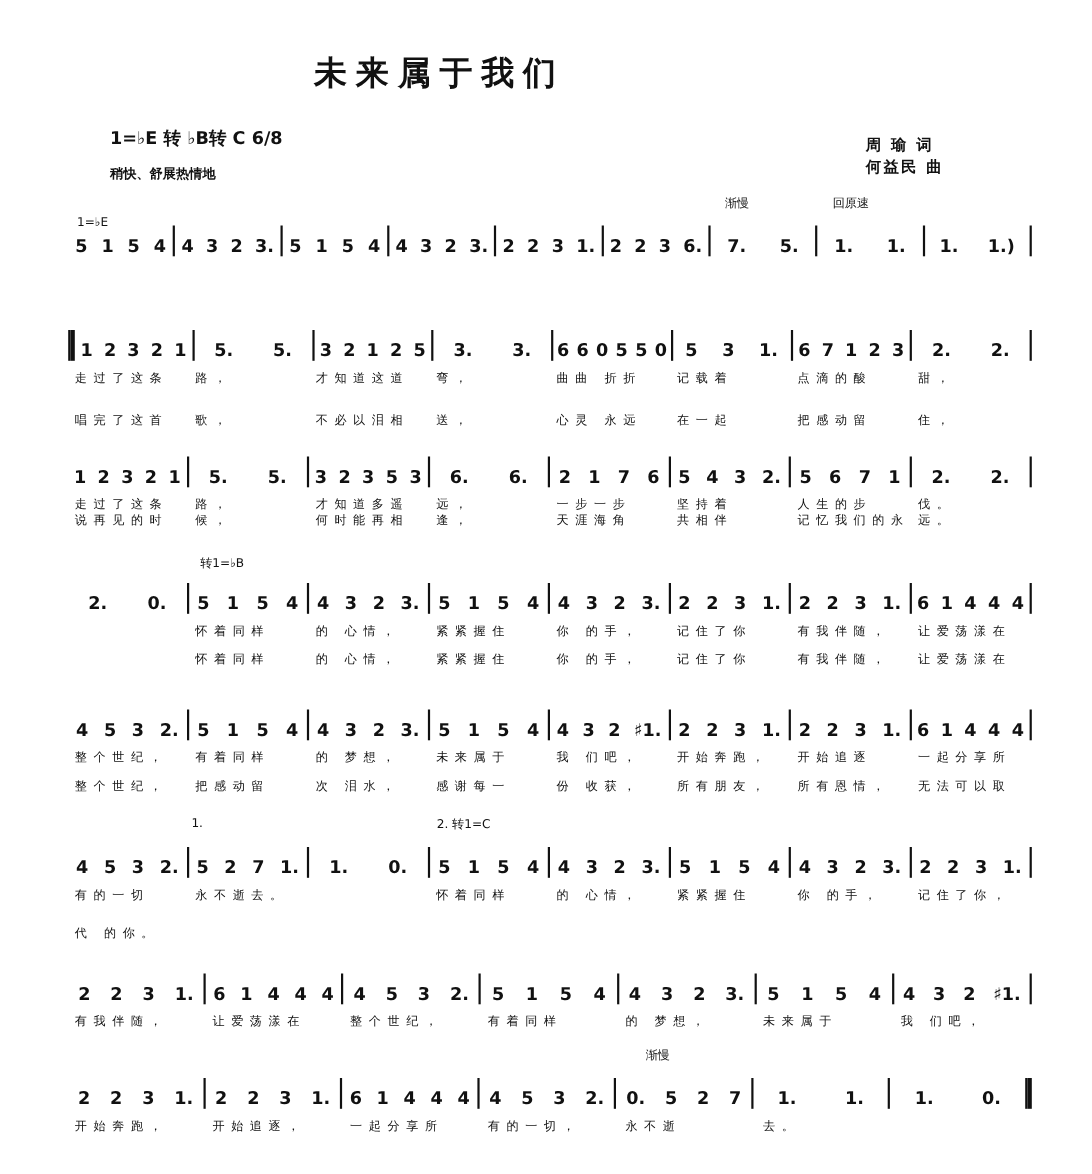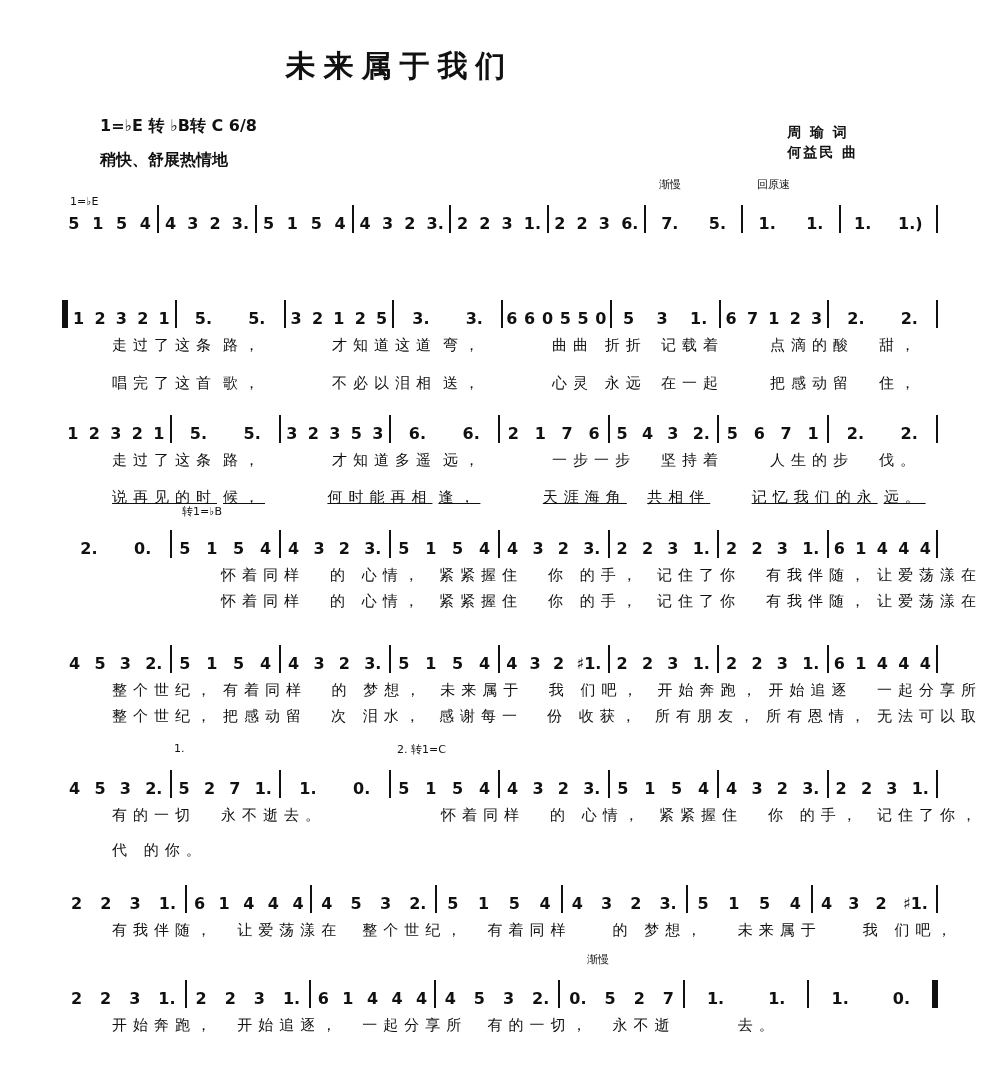--- a/index.html
+++ b/index.html
@@ -1,32 +1,32 @@
 <!DOCTYPE html>
 <html><head>
 <meta charset="utf-8">
 <style>
   html, body { margin:0; padding:0; background:#ffffff; }
   body { width:993px; height:1067px; position:relative; overflow:hidden;
          font-family:"DejaVu Sans","Liberation Sans",sans-serif; color:#111; }
   .title { position:absolute; left:0; width:799px; top:46px; text-align:center;
            font-size:30px; font-weight:bold; letter-spacing:8px; }
   .key { position:absolute; left:100px; top:116px; font-size:16px; font-weight:bold;text-align:right; }
-  .tempo { position:absolute; left:100px; top:150px; font-size:16px; font-weight:bold;font-family:Liberation Serif, serif; }
+  .tempo { position:absolute; left:100px; top:150px; font-size:12px; font-weight:bold;font-family:Liberation Serif, serif; }
   .credits { position:absolute; right:135px; top:122px; font-size:14px; font-weight:bold; line-height:20px; text-align:left; }
   .credits div { letter-spacing:2px; }
   .system { position:absolute; left:62px; width:876px; }
   .mk { position:absolute; font-size:11px; font-weight:normal; white-space:nowrap; }
   .row { position:absolute; left:0; width:100%; display:flex; align-items:flex-end; }
   .measure { position:relative; display:flex; justify-content:space-around; align-items:flex-end;
              flex:1; height:28px; font-size:16px; font-weight:bold; }
   .bar { width:2px; height:28px; background:#111; flex:none; }
   .bar.double { width:6px; border-left:2px solid #111; border-right:4px solid #111; background:transparent; box-sizing:border-box; height:28px; }
   .note { padding:0 2px; }
-  .lyr { position:absolute; left:0; width:100%; display:flex; font-size:15px; white-space:pre;margin-left:44px; }
+  .lyr { position:absolute; left:0; width:100%; display:flex; font-size:11px; white-space:pre; }
   .lyr span { flex:1; text-align:left; padding-left:6px; letter-spacing:6px; }
 </style>
 </head>
 <body>
 
 <div class="title">未来属于我们</div>
 <div class="key">
   <span>1=♭E 转 ♭B转 C</span>
   <span>6/8</span>
 </div>
@@ -211,21 +211,21 @@
           <span class="note">1</span>
         </div>
         <div class="bar"></div>
         <div class="measure">
           <span class="note">2.</span>
           <span class="note">2.</span>
         </div>
         <div class="bar"></div>
       </div>
       <div class="lyr" style="top: 46px;"><span>走过了这条</span><span>路，</span><span>才知道多遥</span><span>远，</span><span>一步一步</span><span>坚持着</span><span>人生的步</span><span>伐。</span></div>
-      <div class="lyr" style="top: 83px; text-decoration: underline;"><span>说再见的时</span><span>候，</span><span>何时能再相</span><span>逢，</span><span>天涯海角</span><span>共相伴</span><span>记忆我们的永</span><span>远。</span></div>
+      <div class="lyr" style="top: 60px;"><span>说再见的时</span><span>候，</span><span>何时能再相</span><span>逢，</span><span>天涯海角</span><span>共相伴</span><span>记忆我们的永</span><span>远。</span></div>
     </div>
     <div class="system" style="top: 520px;">
       <div class="mk" style="left: 120px; top: -16px;">转1=♭B</div>
       <div class="row" style="top: 10px;">
         <div class="measure">
           <span class="note">2.</span>
           <span class="note">0.</span>
         </div>
         <div class="bar"></div>
         <div class="measure">

